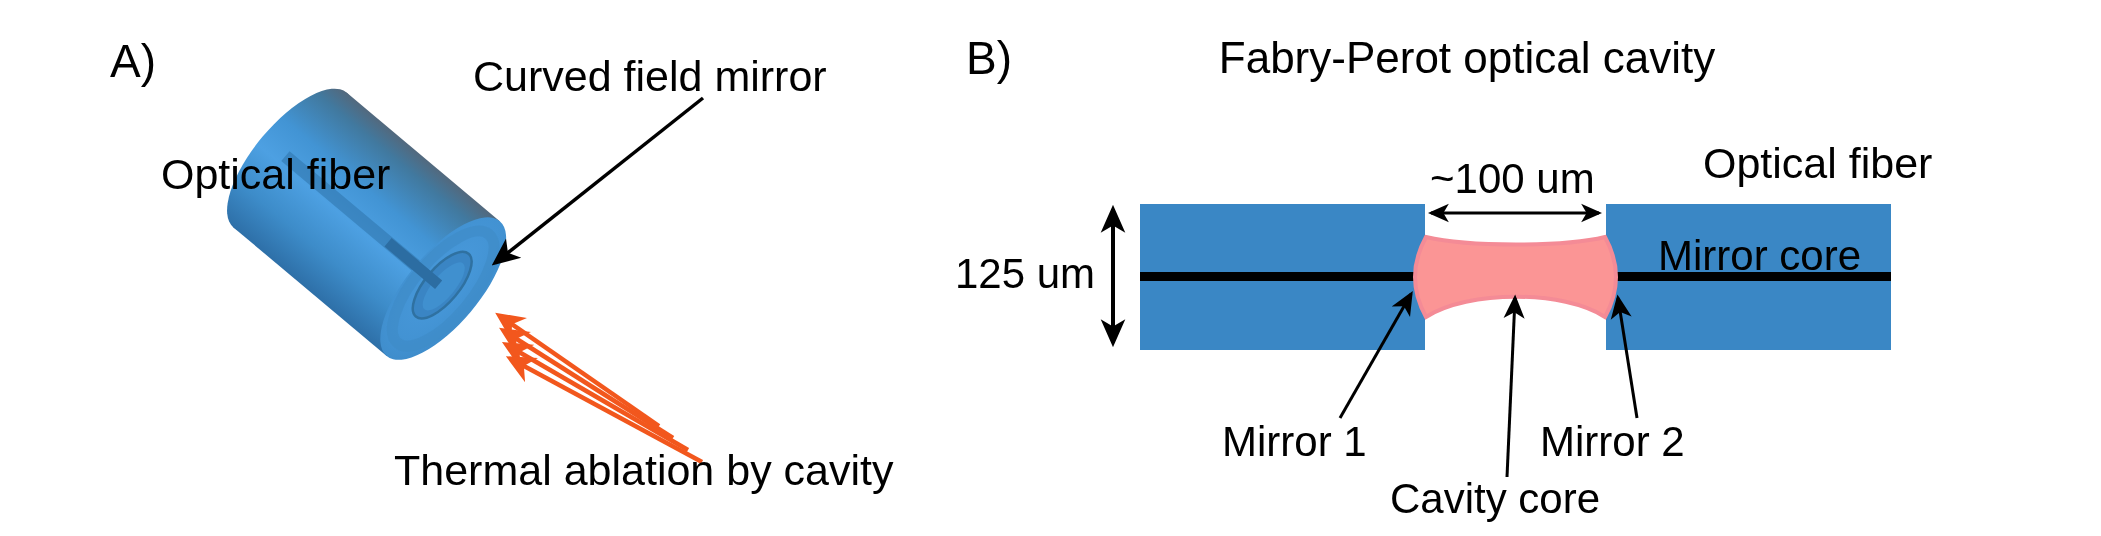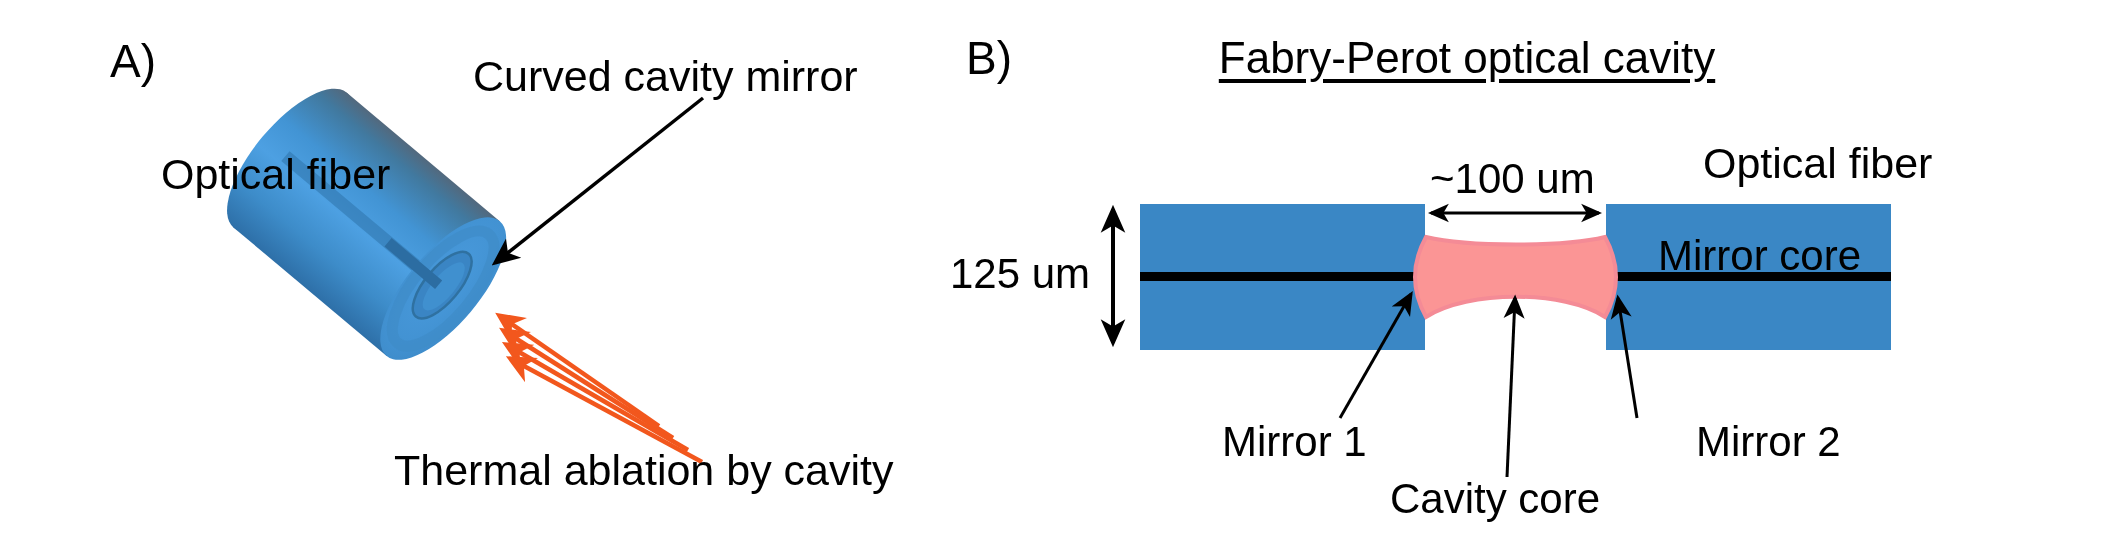--- a/index.html
+++ b/index.html
@@ -3,21 +3,21 @@
 <meta charset="utf-8">
 <style>
   html,body{margin:0;padding:0;background:#ffffff;}
   #figure{position:relative;width:2101px;height:536px;background:#ffffff;overflow:hidden;
           font-family:"Liberation Sans","DejaVu Sans",sans-serif;color:#000;}
   #shapes{position:absolute;left:0;top:0;width:2101px;height:536px;}
   .lbl{position:absolute;white-space:nowrap;color:#000;line-height:1.1;}
   .panel-letter{font-size:46px;}
   .ann{font-size:43px;}
   .dim{font-size:42px;}
-  .title{font-size:44px;text-decoration:underline;text-underline-offset:6px;text-align:center;}
+  .title{font-size:44px;text-underline-offset:6px;text-align:center;}
 </style>
 </head>
 <body>
 
 <div id="figure">
 
   <svg id="shapes" viewBox="0 0 2101 536" xmlns="http://www.w3.org/2000/svg">
     <defs>
       <linearGradient id="cylGrad" gradientUnits="userSpaceOnUse" x1="0" y1="-90" x2="0" y2="90">
         <stop offset="0" stop-color="#54677a"></stop>
@@ -84,25 +84,25 @@
 
     <line x1="1431" y1="213" x2="1599" y2="213" stroke="#000" stroke-width="3" marker-start="url(#mDim)" marker-end="url(#mDim)"></line>
 
     <line x1="1340" y1="418" x2="1411" y2="294" stroke="#000" stroke-width="3" marker-end="url(#mBlack)"></line>
     <line x1="1507" y1="477" x2="1515" y2="298" stroke="#000" stroke-width="3" marker-end="url(#mBlack)"></line>
     <line x1="1637" y1="418" x2="1618" y2="298" stroke="#000" stroke-width="3" marker-end="url(#mBlack)"></line>
   </svg>
 
   <div class="lbl panel-letter" style="left:110px;top:36px">A)</div>
   <div class="lbl ann" style="left:161px;top:151px">Optical fiber</div>
-  <div class="lbl ann" style="left:473px;top:53px">Curved cavity mirror</div>
+  <div class="lbl ann" style="left:473px;top:53px">Curved field mirror</div>
   <div class="lbl ann" style="left:394px;top:447px">Thermal ablation by cavity</div>
 
   <div class="lbl panel-letter" style="left:966px;top:33px">B)</div>
   <div class="lbl title" style="left:1217px;top:34px;width:500px">Fabry-Perot optical cavity</div>
   <div class="lbl dim" style="left:1430px;top:156px">~100 um</div>
   <div class="lbl ann" style="left:1703px;top:140px">Optical fiber</div>
-  <div class="lbl dim" style="left:950px;top:251px;width:150px;text-align:left">125 um</div>
+  <div class="lbl dim" style="left:950px;top:251px;width:150px;text-align:center">125 um</div>
   <div class="lbl dim" style="left:1658px;top:233px">Mirror core</div>
   <div class="lbl dim" style="left:1222px;top:419px">Mirror 1</div>
-  <div class="lbl dim" style="left:1696px;top:419px">Mirror 2</div>
+  <div class="lbl dim" style="left:1540px;top:419px">Mirror 2</div>
   <div class="lbl dim" style="left:1390px;top:476px">Cavity core</div>
 </div>
 
 </body></html>

